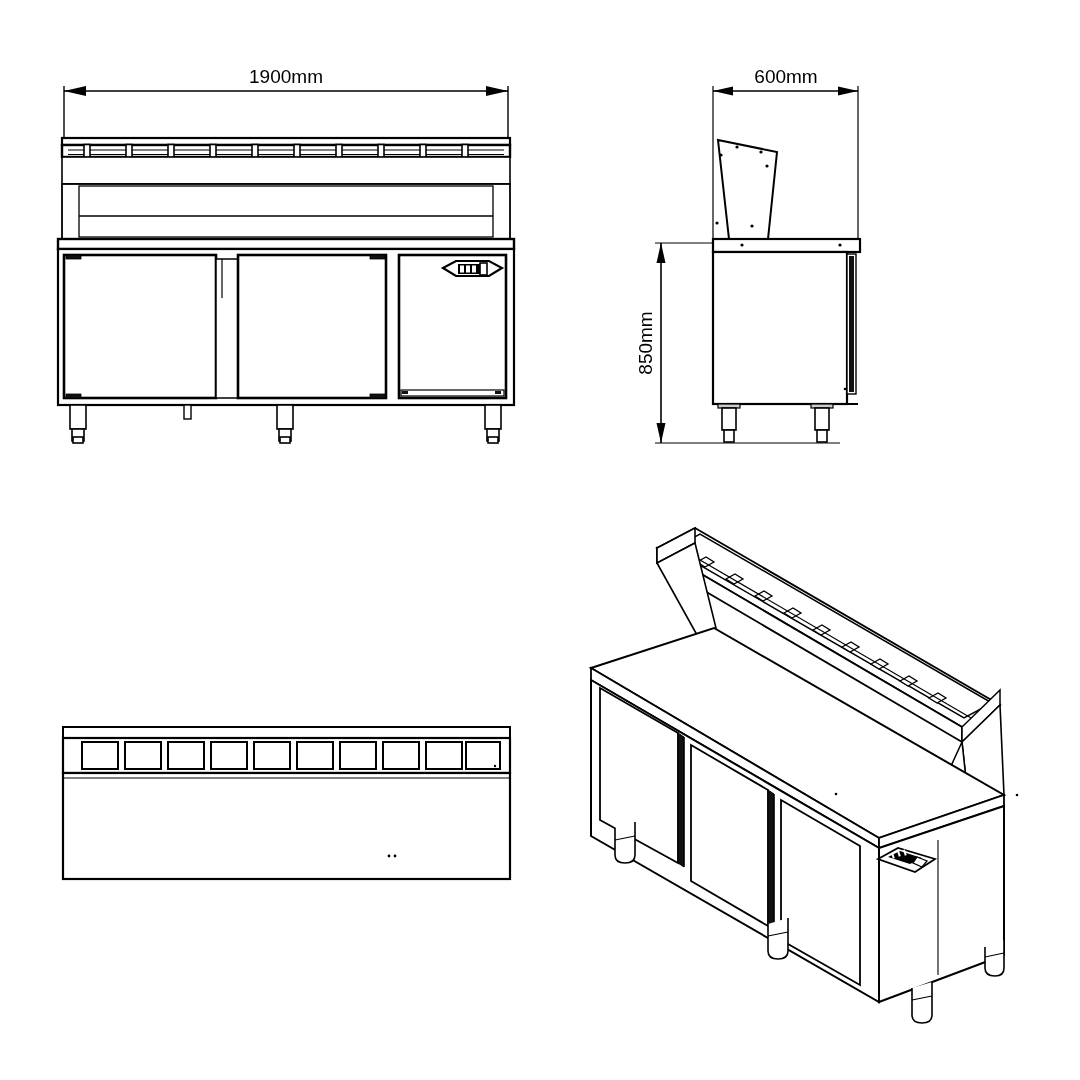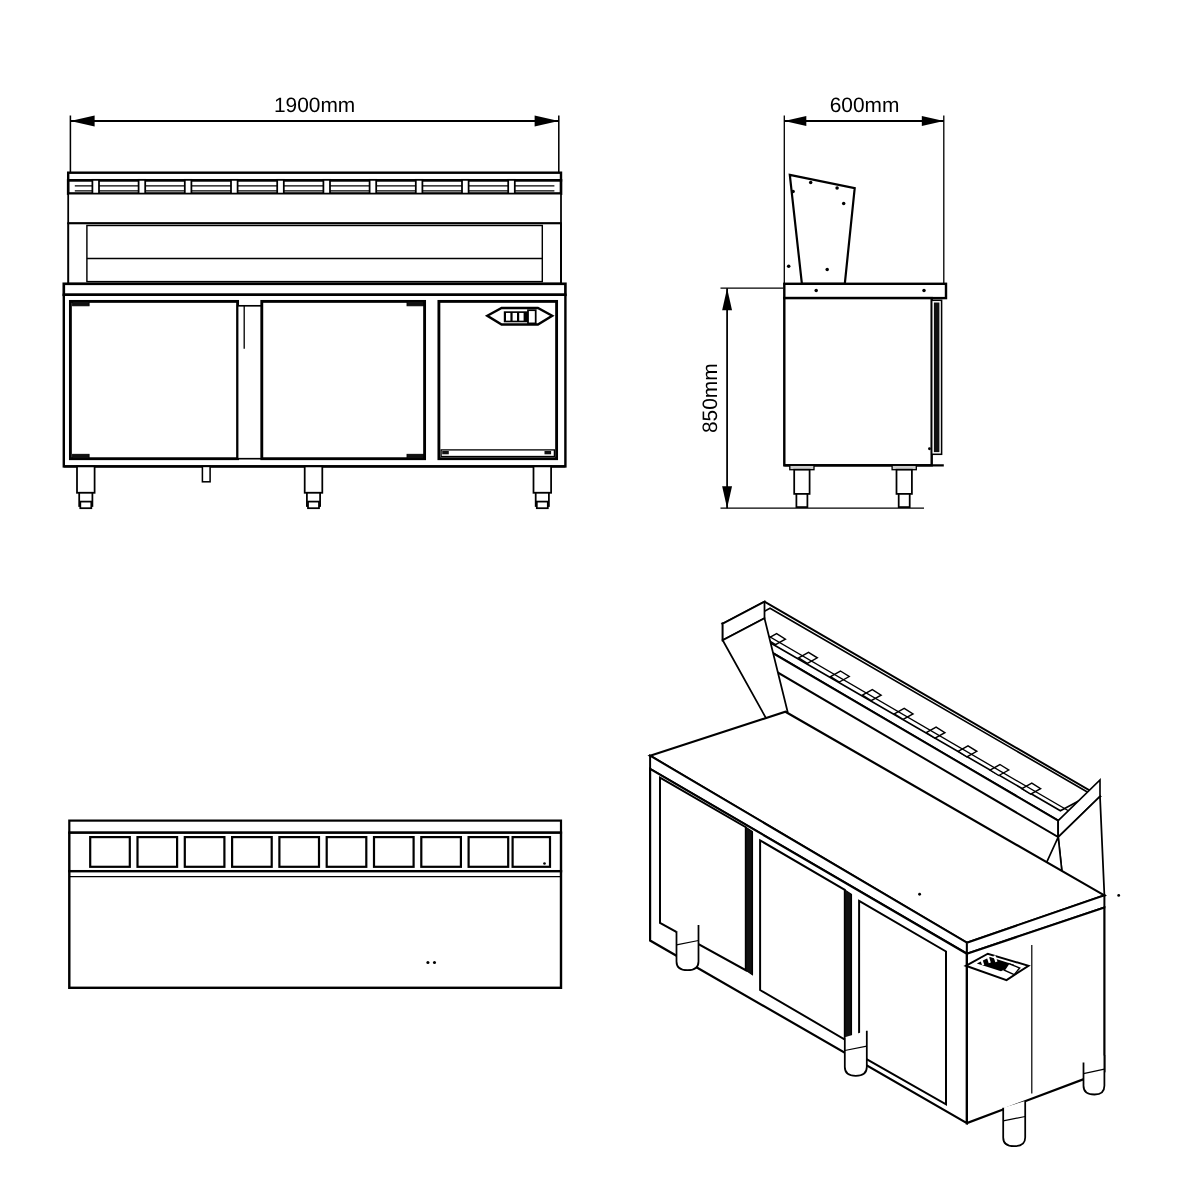--- a/index.html
+++ b/index.html
@@ -13,21 +13,20 @@
     height: 1080px;
     font-family: "Liberation Sans", sans-serif;
     overflow: hidden;
     position: relative;
   }
   #sheet {
     position: absolute;
     left: 0; top: 0;
     width: 1080px;
     height: 1014px;
-    margin-top: 19px;
   }
   .dim-text {
     font-family: "Liberation Sans", sans-serif;
     font-size: 19px;
     fill: #000000;
     font-weight: 400;
   }
   svg text { user-select: none; }
 </style>
 </head>

